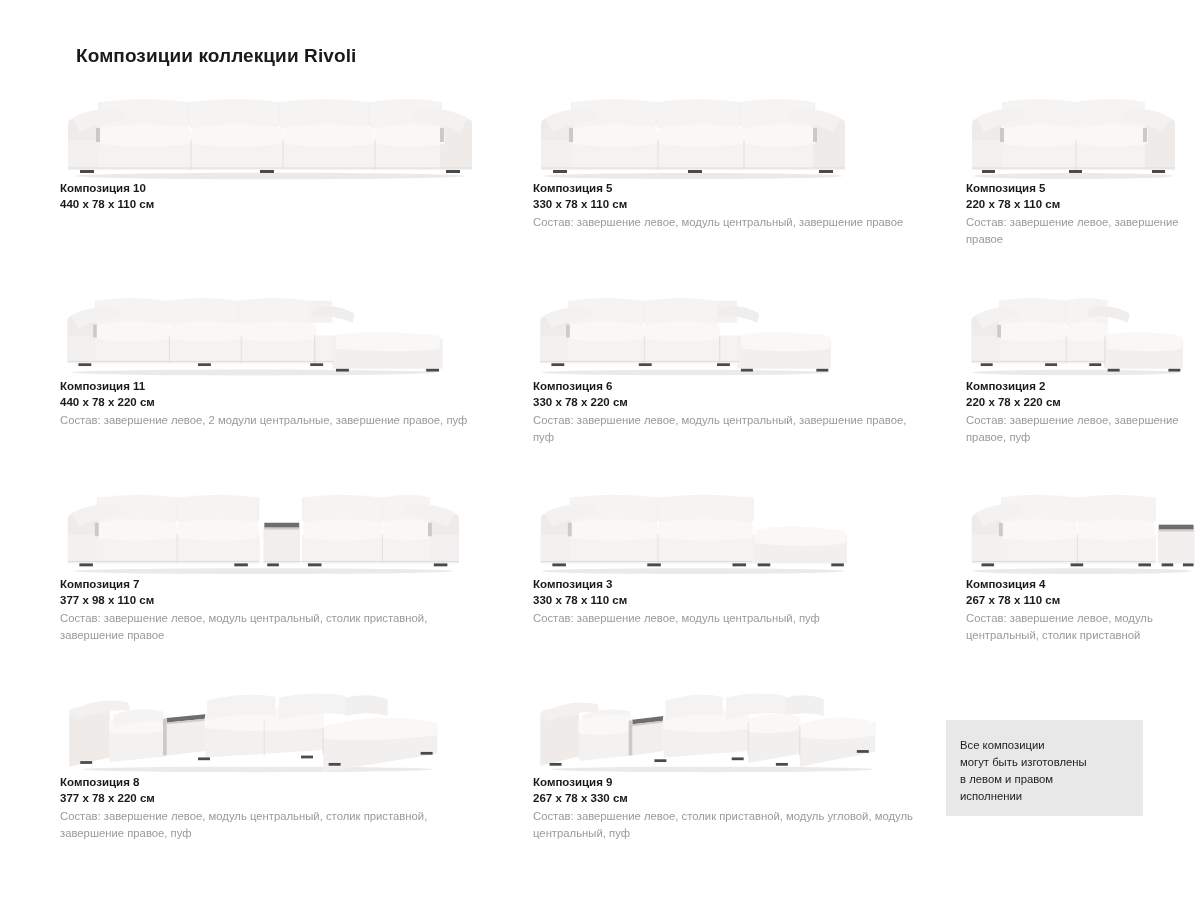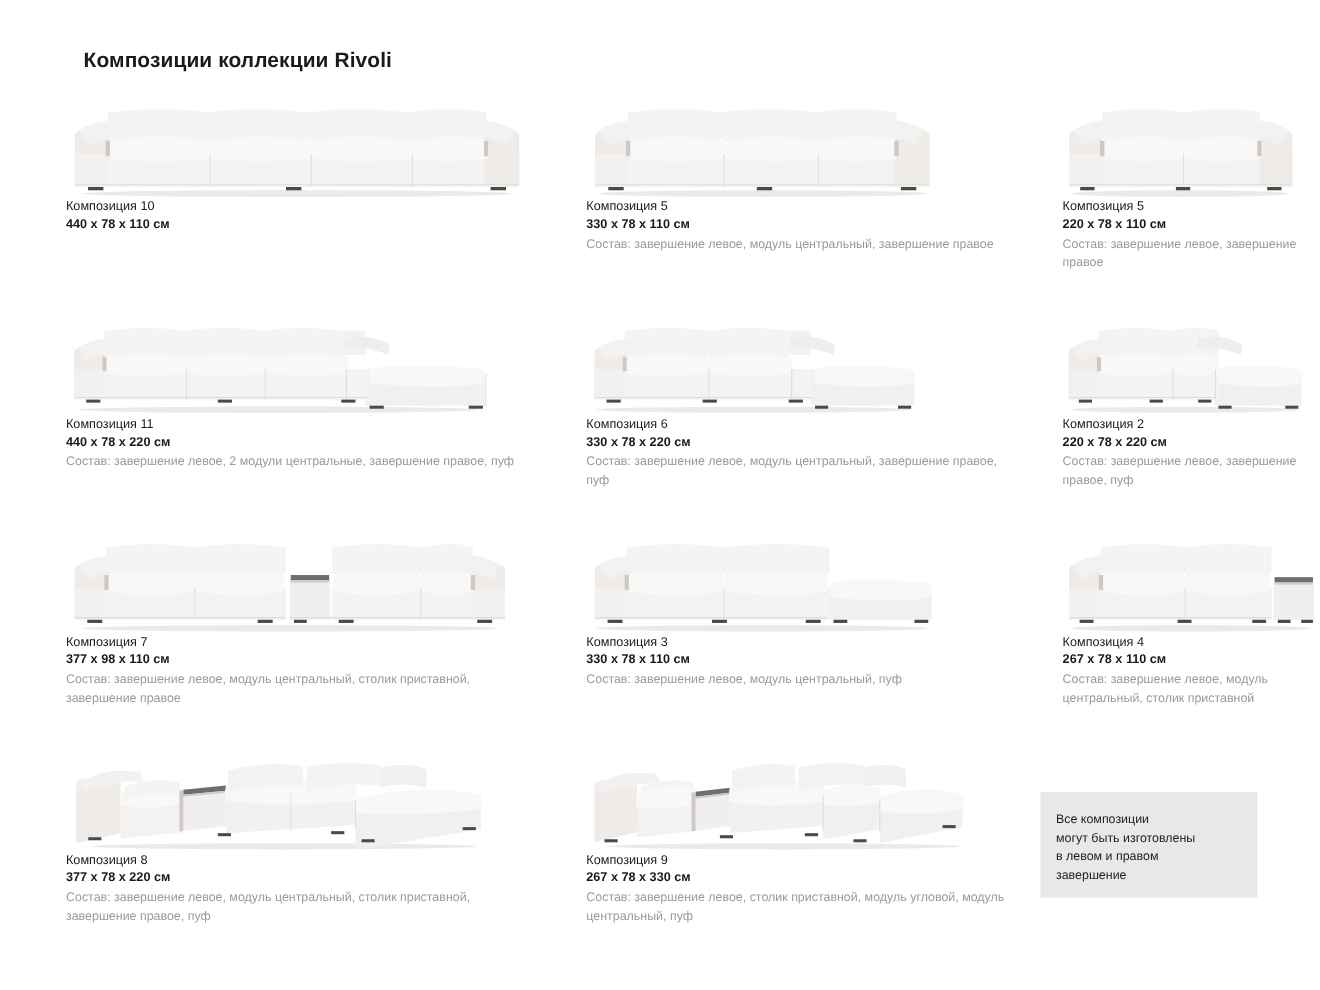--- a/index.html
+++ b/index.html
@@ -53,21 +53,21 @@
 
   .card-figure {
     position: relative;
     height: 92px;
     width: 100%;
     overflow: visible;
   }
 
   .card-name {
     font-size: 11.5px;
-    font-weight: normal;
+    font-weight: bold;
     color: #1a1a1a;
     line-height: 16px;
     white-space: nowrap;
   }
   .card-dims {
     font-size: 11.5px;
     font-weight: bold;
     color: #1a1a1a;
     line-height: 16px;
     white-space: nowrap;
@@ -548,16 +548,16 @@
     </div>
 
     <div class="card"></div>
 
   </div>
 
   <div class="note-box">
     <div class="note-line">Все композиции</div>
     <div class="note-line">могут быть изготовлены</div>
     <div class="note-line">в левом и правом</div>
-    <div class="note-line">завершение</div>
+    <div class="note-line">исполнении</div>
   </div>
 
 </div>
 
 </body></html>

